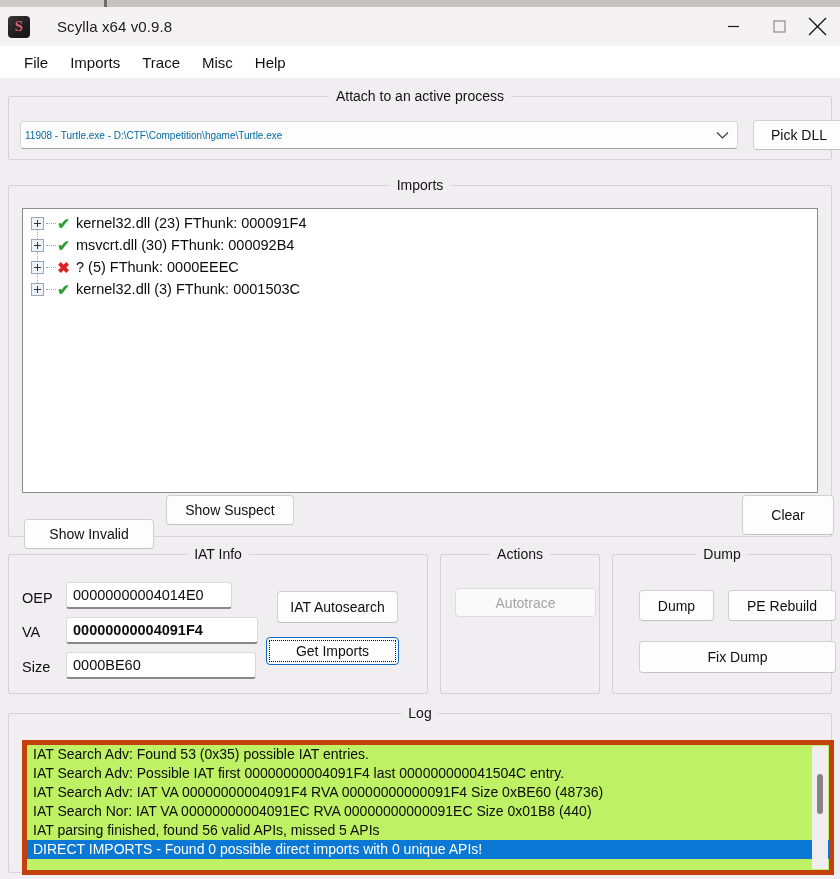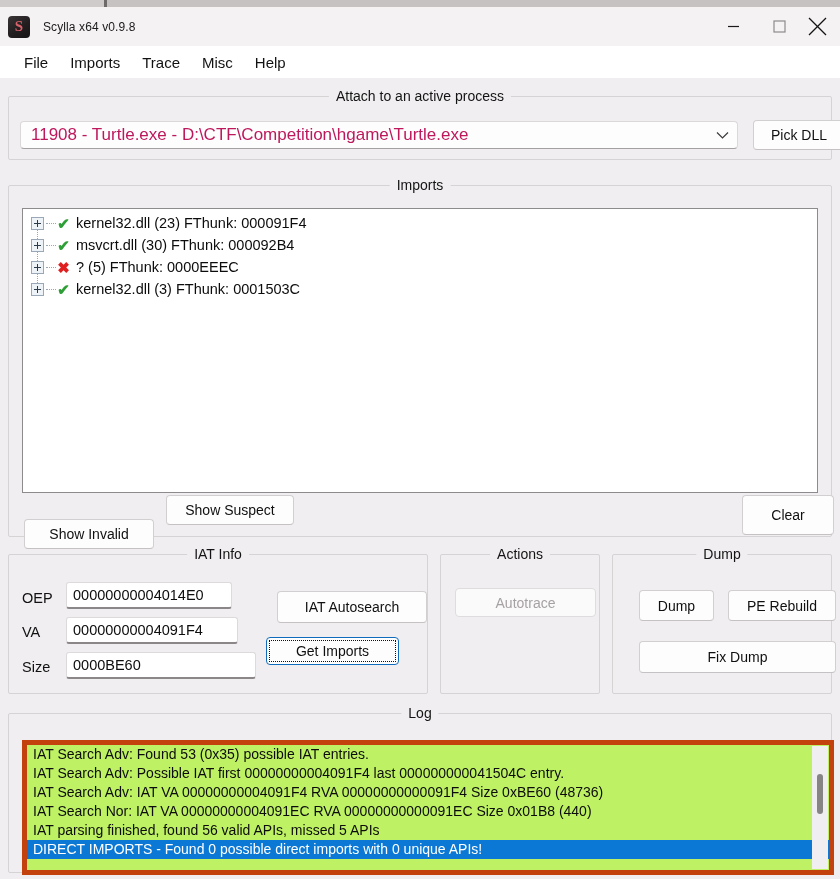--- a/index.html
+++ b/index.html
@@ -49,22 +49,22 @@
     background: linear-gradient(145deg, #3a3436 0%, #221e20 55%, #171415 100%);
     display: flex; align-items: center; justify-content: center;
     font-family: "Liberation Serif", serif;
     font-weight: bold;
     font-size: 15px;
     color: #d9616a;
     line-height: 1;
     flex: none;
   }
   .title-text {
-    margin-left: 13px;
-    font-size: 12px;
+    margin-left: 27px;
+    font-size: 15px;
     color: #1b1b1b;
     letter-spacing: 0.1px;
   }
   .win-controls {
     position: absolute; right: 0; top: 0;
     height: 39px;
     display: flex; align-items: center;
   }
   .win-btn {
     width: 46px; height: 39px;
@@ -156,23 +156,23 @@
   .combo {
     position: absolute;
     background: #fdfdfd;
     border: 1px solid #dbd8d9;
     border-bottom: 1px solid #a5a1a2;
     border-radius: 4px;
     display: flex; align-items: center;
     overflow: hidden;
   }
   .combo-text {
-    font-size: 17px;
-    color: #be185d;
-    padding-left: 10px;
+    font-size: 10px;
+    color: #0369a1;
+    padding-left: 4px;
     flex: 1;
     white-space: nowrap;
     overflow: hidden;
   }
   .combo-arrow {
     width: 30px;
     display: flex; align-items: center; justify-content: center;
     color: #3c3a3b;
   }
 
@@ -380,24 +380,24 @@
 
   <div class="group" style="left:8px; top:554px; width:420px; height:140px;">
     <div class="legend">IAT Info</div>
   </div>
 
   <div class="field-label" style="left:22px; top:590px;">OEP</div>
   <div class="field-label" style="left:22px; top:624px;">VA</div>
   <div class="field-label" style="left:22px; top:659px;">Size</div>
 
   <div class="textfield" style="position:absolute; left:66px; top:582px; width:166px; height:27px;">00000000004014E0</div>
-  <div class="textfield" style="position:absolute; left:66px; top:617px; width:172px; height:27px;">00000000004091F4</div>
+  <div class="textfield" style="position:absolute; left:66px; top:617px; width:192px; height:27px;font-weight:bold;">00000000004091F4</div>
   <div class="textfield" style="position:absolute; left:66px; top:652px; width:190px; height:27px;">0000BE60</div>
 
-  <div class="btn" style="position:absolute; left:277px; top:591px; width:150px; height:32px;">IAT Autosearch</div>
+  <div class="btn" style="position:absolute; left:277px; top:591px; width:121px; height:32px;">IAT Autosearch</div>
   <div class="btn focused" style="position:absolute; left:266px; top:637px; width:133px; height:28px;">Get Imports</div>
 
   <div class="group" style="left:440px; top:554px; width:160px; height:140px;">
     <div class="legend">Actions</div>
   </div>
   <div class="btn disabled" style="position:absolute; left:455px; top:588px; width:141px; height:29px;">Autotrace</div>
 
   <div class="group" style="left:612px; top:554px; width:220px; height:140px;">
     <div class="legend">Dump</div>
   </div>

